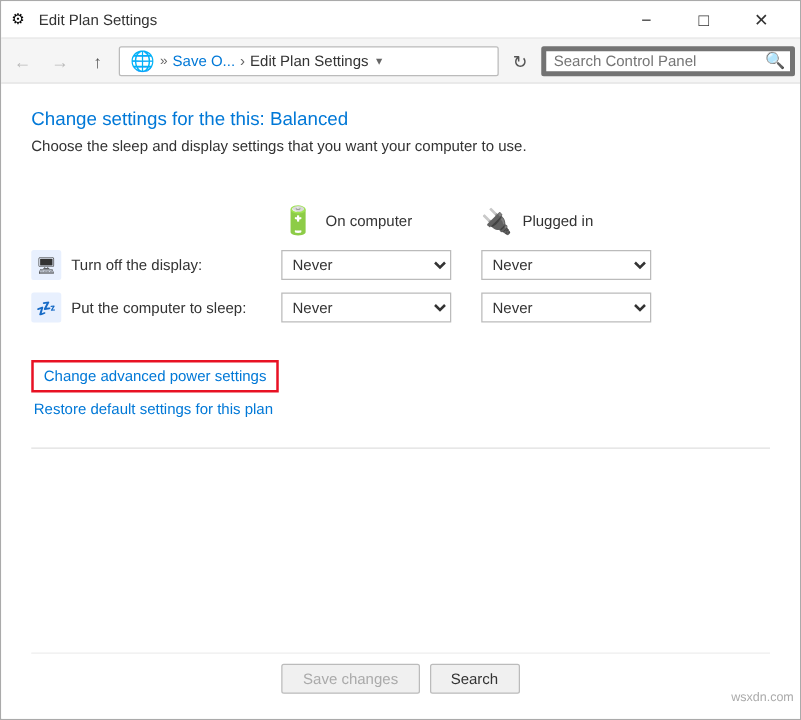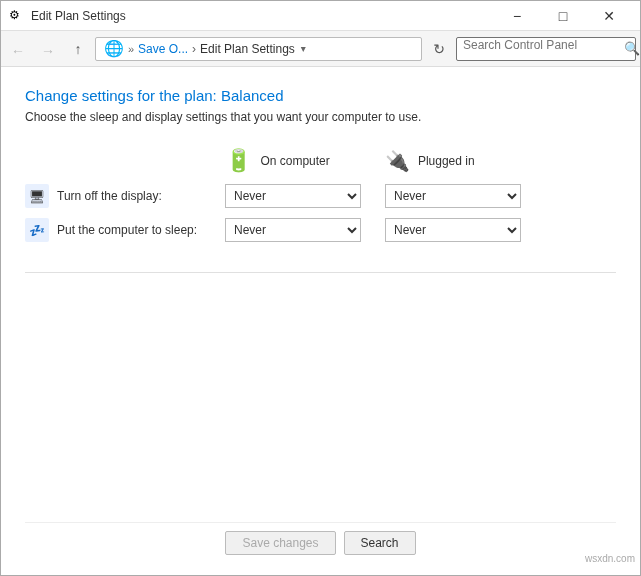--- a/index.html
+++ b/index.html
@@ -105,25 +105,25 @@
       cursor: pointer;
       display: flex;
       align-items: center;
       justify-content: center;
       color: #555;
       font-size: 14px;
     }
 
     .search-box {
       display: flex;
-      align-items: flex-start;
-      border: 1px solid #737373;
+      align-items: center;
+      border: 4px solid #737373;
       background: #fff;
       height: 24px;
-      width: 180px;
+      width: 203px;
       border-radius: 2px;
     }
     .search-box input {
       border: none;
       outline: none;
       flex: 1;
       padding: 0 6px;
       font-size: 12px;
       font-family: 'Segoe UI', sans-serif;
       background: transparent;
@@ -151,21 +151,21 @@
 
     .plan-title {
       font-size: 15px;
       color: #0078d7;
       font-weight: normal;
       margin-bottom: 6px;
     }
     .plan-subtitle {
       font-size: 12px;
       color: #333;
-      margin-bottom: 24px;
+      margin-bottom: 40px;
     }
 
     
     .settings-table {
       width: 100%;
       margin-bottom: 20px;
     }
     .settings-header-row {
       display: flex;
       align-items: center;
@@ -330,21 +330,21 @@
 
     <button class="refresh-btn">↻</button>
 
     <div class="search-box">
       <input type="text" placeholder="Search Control Panel" style="">
       <span class="search-icon-btn">🔍</span>
     </div>
   </div>
 
   <div class="content">
-    <div class="plan-title">Change settings for the plan: Balanced</div>
+    <div class="plan-title">Change settings for the this: Balanced</div>
     <div class="plan-subtitle">Choose the sleep and display settings that you want your computer to use.</div>
 
     <div class="settings-table">
 
       <div class="settings-header-row">
         <div class="col-header">
           <span class="battery-icon">🔋</span>
           <span>On computer</span>
         </div>
         <div class="col-header">
@@ -433,20 +433,24 @@
               <option>45 minutes</option>
               <option>1 hour</option>
               <option>2 hours</option>
               <option>3 hours</option>
             </select>
           </div>
         </div>
       </div>
     </div>
 
+    <div class="links-section">
+      <a class="link-advanced">Change advanced power settings</a>
+      <a class="link-restore">Restore default settings for this plan</a>
+    </div>
 
     <hr class="divider">
     <div class="bottom-bar">
       <button class="btn btn-save">Save changes</button>
       <button class="btn btn-cancel">Search</button>
     </div>
   </div>
 </div>
 
 <div class="watermark">wsxdn.com</div>

